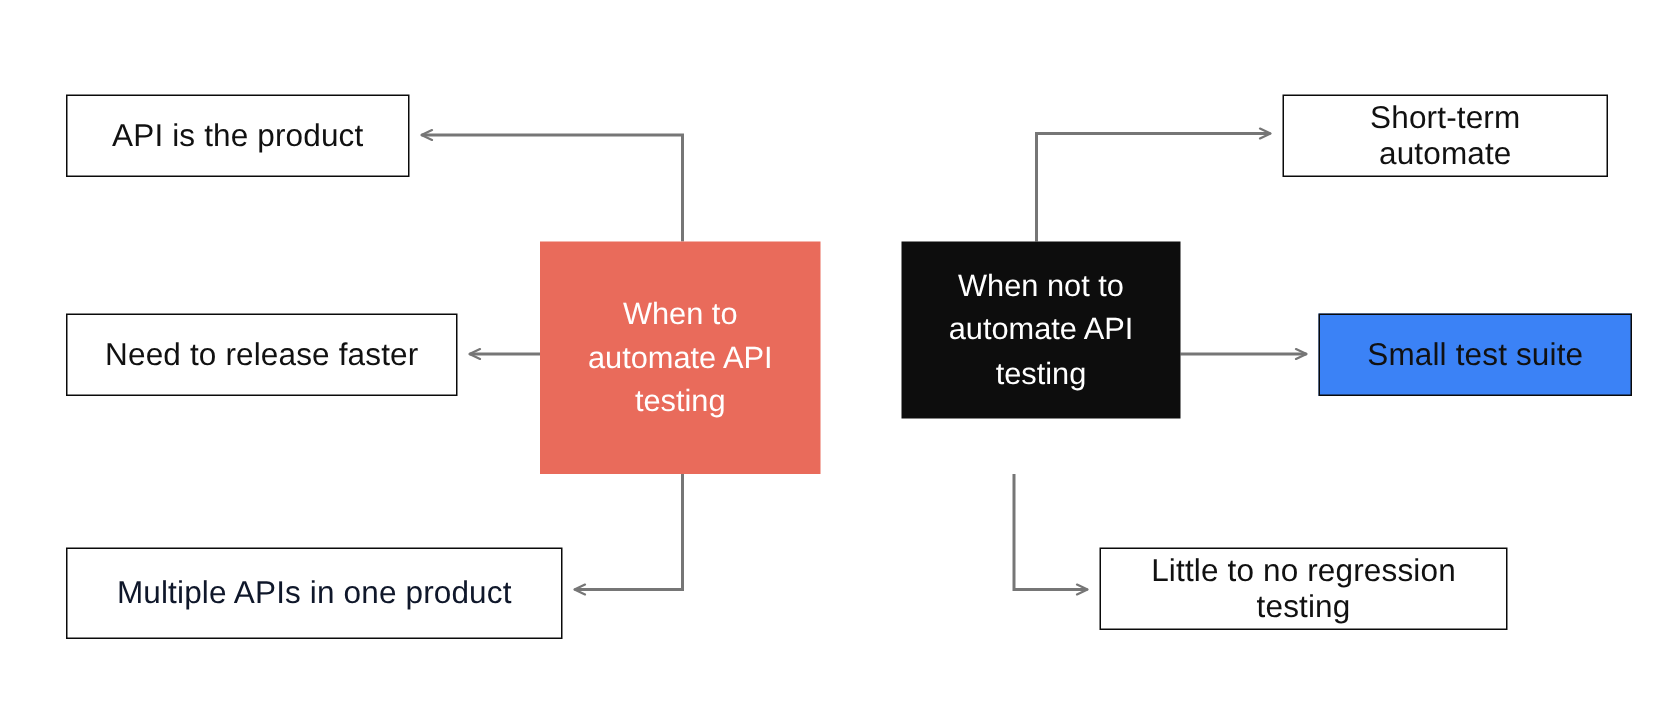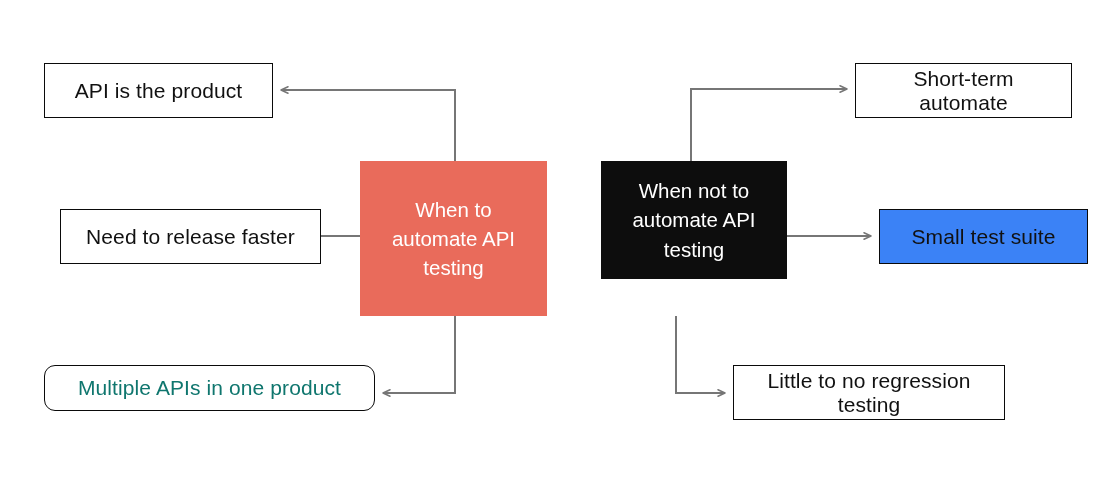--- a/index.html
+++ b/index.html
@@ -83,24 +83,24 @@
 testing</span>
       </div>
       <div class="node node-hub" style="left: 601px; top: 161px; width: 186px; height: 118px; background: rgb(13, 13, 13);">
         <span class="node-label">When not to
 automate API
 testing</span>
       </div>
       <div class="node node-outline" style="left: 44px; top: 63px; width: 229px; height: 55px; border-color: rgb(10, 10, 10); background: rgb(255, 255, 255); color: rgb(17, 17, 17);">
         <span class="node-label">API is the product</span>
       </div>
-      <div class="node node-outline" style="left: 44px; top: 209px; width: 261px; height: 55px; border-color: rgb(10, 10, 10); background: rgb(255, 255, 255); color: rgb(17, 17, 17); margin-left: 16px;">
+      <div class="node node-outline" style="left: 44px; top: 209px; width: 261px; height: 55px; border-color: rgb(10, 10, 10); background: rgb(255, 255, 255); color: rgb(17, 17, 17);">
         <span class="node-label">Need to release faster</span>
       </div>
-      <div class="node node-outline" style="left: 44px; top: 365px; width: 331px; height: 46px; border-color: rgb(10, 10, 10); background: rgb(255, 255, 255); color: #0f766e; border-radius: 11px;">
+      <div class="node node-outline" style="left: 44px; top: 365px; width: 331px; height: 61px; border-color: rgb(10, 10, 10); background: rgb(255, 255, 255); color: #0f172a;">
         <span class="node-label">Multiple APIs in one product</span>
       </div>
       <div class="node node-outline" style="left: 855px; top: 63px; width: 217px; height: 55px; border-color: rgb(10, 10, 10); background: rgb(255, 255, 255); color: rgb(17, 17, 17);">
         <span class="node-label">Short-term automate</span>
       </div>
       <div class="node node-outline" style="left: 879px; top: 209px; width: 209px; height: 55px; border-color: rgb(10, 10, 10); background: #3b82f6; color: rgb(17, 17, 17);">
         <span class="node-label">Small test suite</span>
       </div>
       <div class="node node-outline" style="left: 733px; top: 365px; width: 272px; height: 55px; border-color: rgb(10, 10, 10); background: rgb(255, 255, 255); color: rgb(17, 17, 17);">
         <span class="node-label">Little to no regression testing</span>

